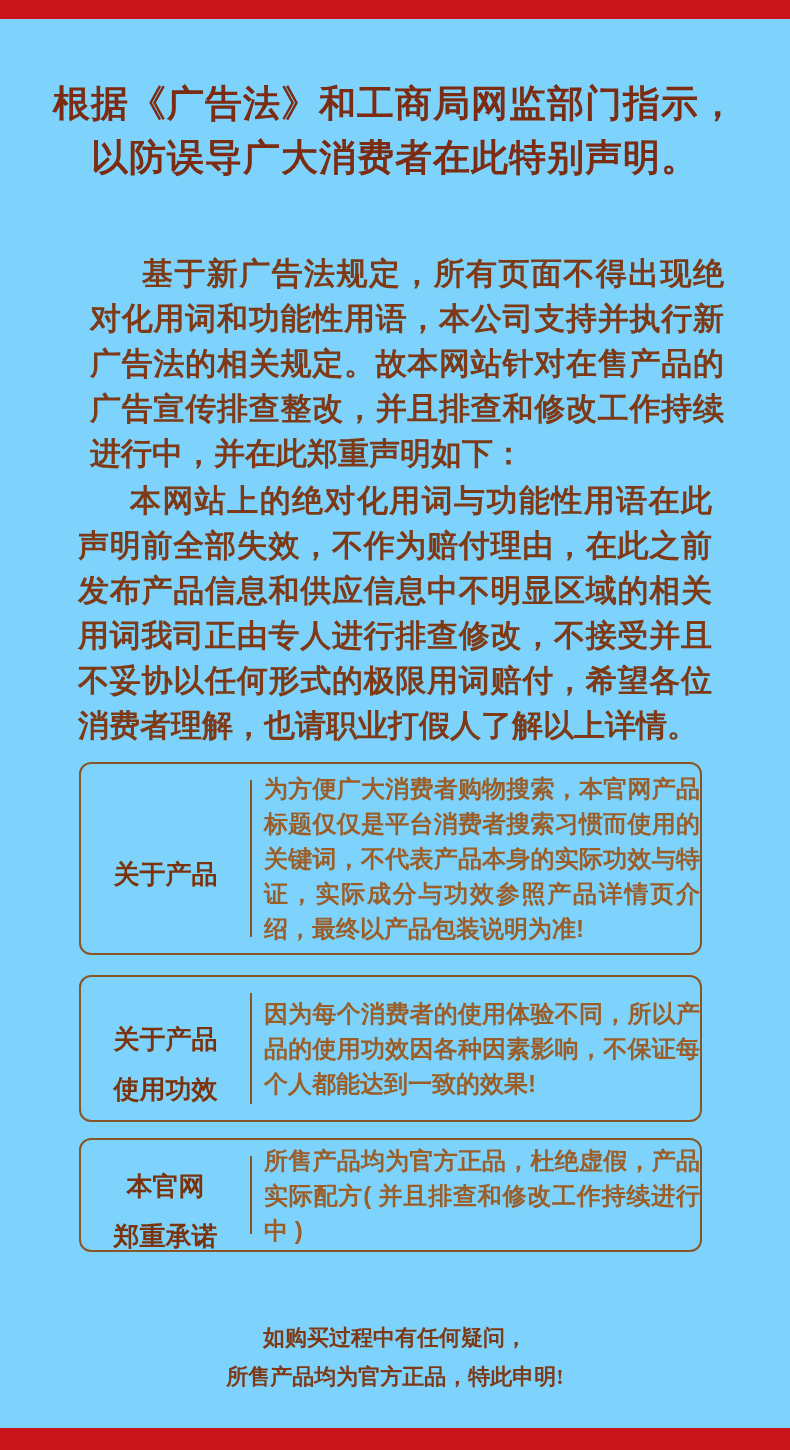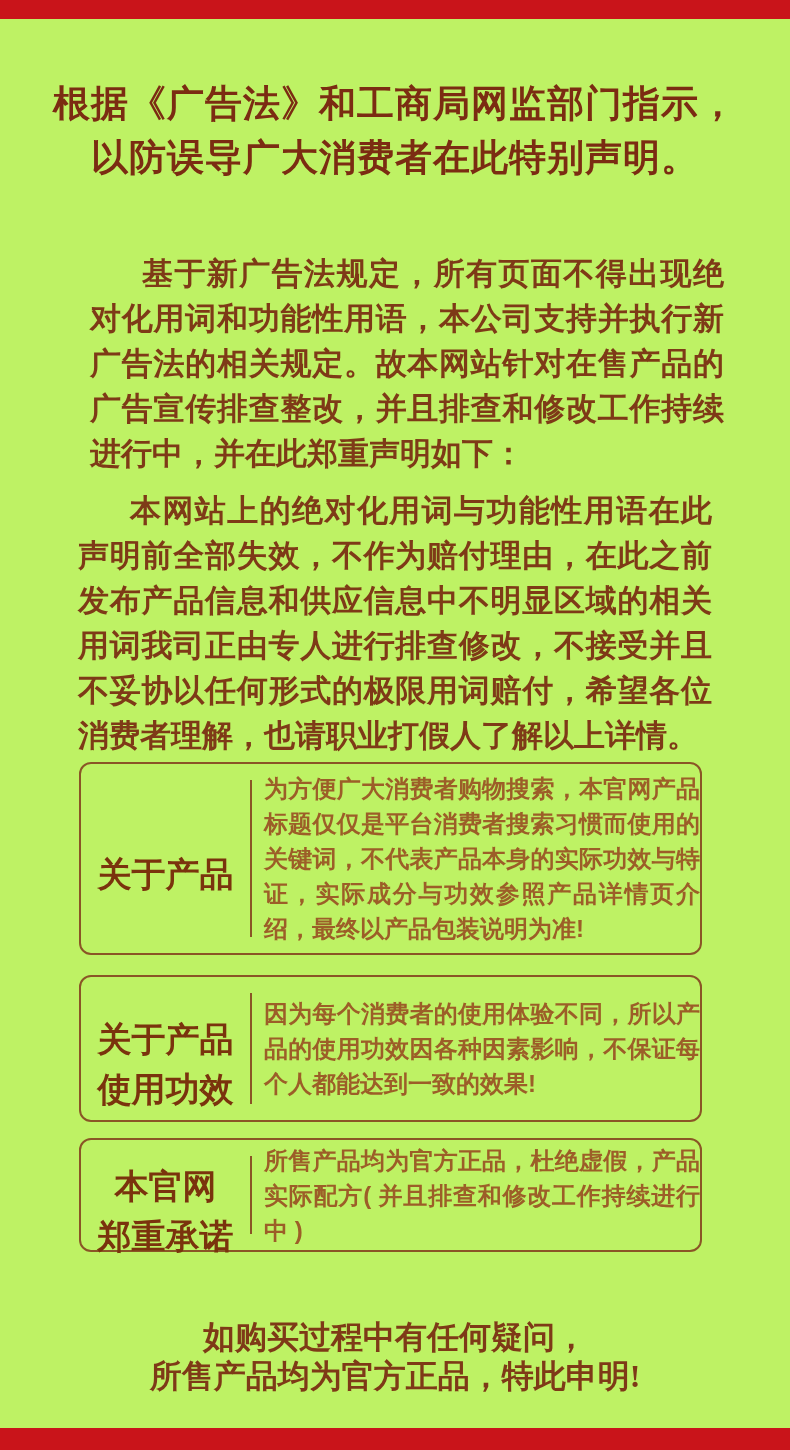--- a/index.html
+++ b/index.html
@@ -1,63 +1,63 @@
 <!DOCTYPE html>
 <html><head>
 <meta charset="utf-8">
 <style>
   html,body{margin:0;padding:0;background:#e9e9e9;}
   .canvas{
     position:relative;width:790px;height:1450px;margin:0 auto;
-    background:#bef264;overflow:hidden;
+    background:#7dd3fc;overflow:hidden;
     font-family:"Liberation Serif","DejaVu Serif",serif;
   }
   .bar{position:absolute;left:0;width:790px;background:#c9141a;}
   .bar.top{top:0;height:19px;}
   .bar.bottom{top:1428;height:22px;top:1428px;}
   .title{
     position:absolute;top:77px;left:0;width:790px;
     text-align:center;font-size:37px;font-weight:700;
     color:#7b2c12;line-height:54px;letter-spacing:1px;
   }
   .para{
     position:absolute;left:78px;width:634px;
     font-size:31px;font-weight:700;color:#7e3a17;
     line-height:45px;text-align:justify;text-indent:52px;
   }
   .para1{top:220px;margin-left:12px;}
-  .para2{top:457px;}
+  .para2{top:447px;}
   .box{
     position:absolute;left:79px;width:623px;box-sizing:border-box;
     border:2px solid #8a5526;border-radius:12px;
     display:flex;flex-direction:row;align-items:stretch;
   }
   .box1{top:762px;height:193px;}
   .box2{top:975px;height:147px;}
   .box3{top:1138px;height:114px;}
   .box-label{
     flex:0 0 169px;display:flex;flex-direction:column;
     justify-content:center;text-align:center;
-    font-size:34px;font-weight:700;color:#7a330d;line-height:50px;margin-top:33px;
+    font-size:26px;font-weight:700;color:#7a330d;line-height:50px;margin-top:33px;
   }
   .box-divider{
     flex:0 0 0px;border-left:2px solid #8a5526;margin:16px 0;
   }
   .box-body{
     flex:1 1 auto;display:flex;align-items:center;
     padding:10px 0 10px 12px;
   }
   .box-body p{
     margin:0;font-family:"Liberation Sans","DejaVu Sans",sans-serif;
     font-size:24px;font-weight:600;color:#9c5e28;
     line-height:35px;text-align:justify;
   }
   .footer{
     position:absolute;top:1318px;left:0;width:790px;
-    text-align:center;font-size:32px;font-weight:700;
+    text-align:center;font-size:22px;font-weight:700;
     color:#7e3a17;line-height:39px;
   }
 </style>
 </head>
 <body>
 
 <div class="canvas">
 
   <div class="bar top"></div>
 

